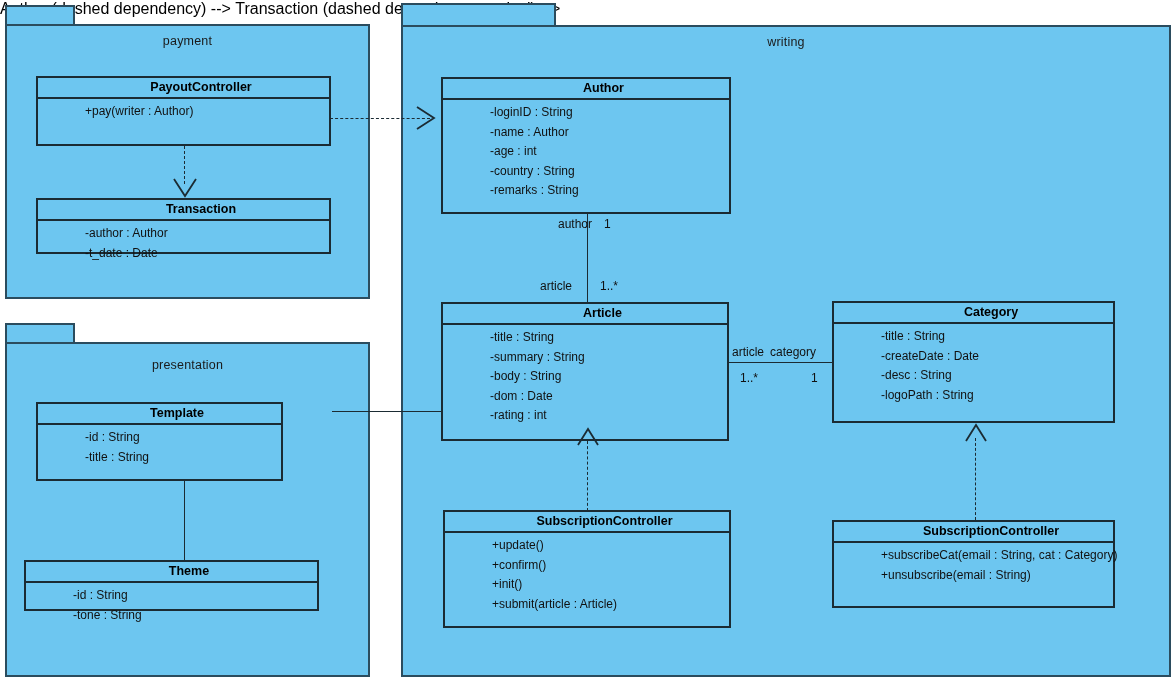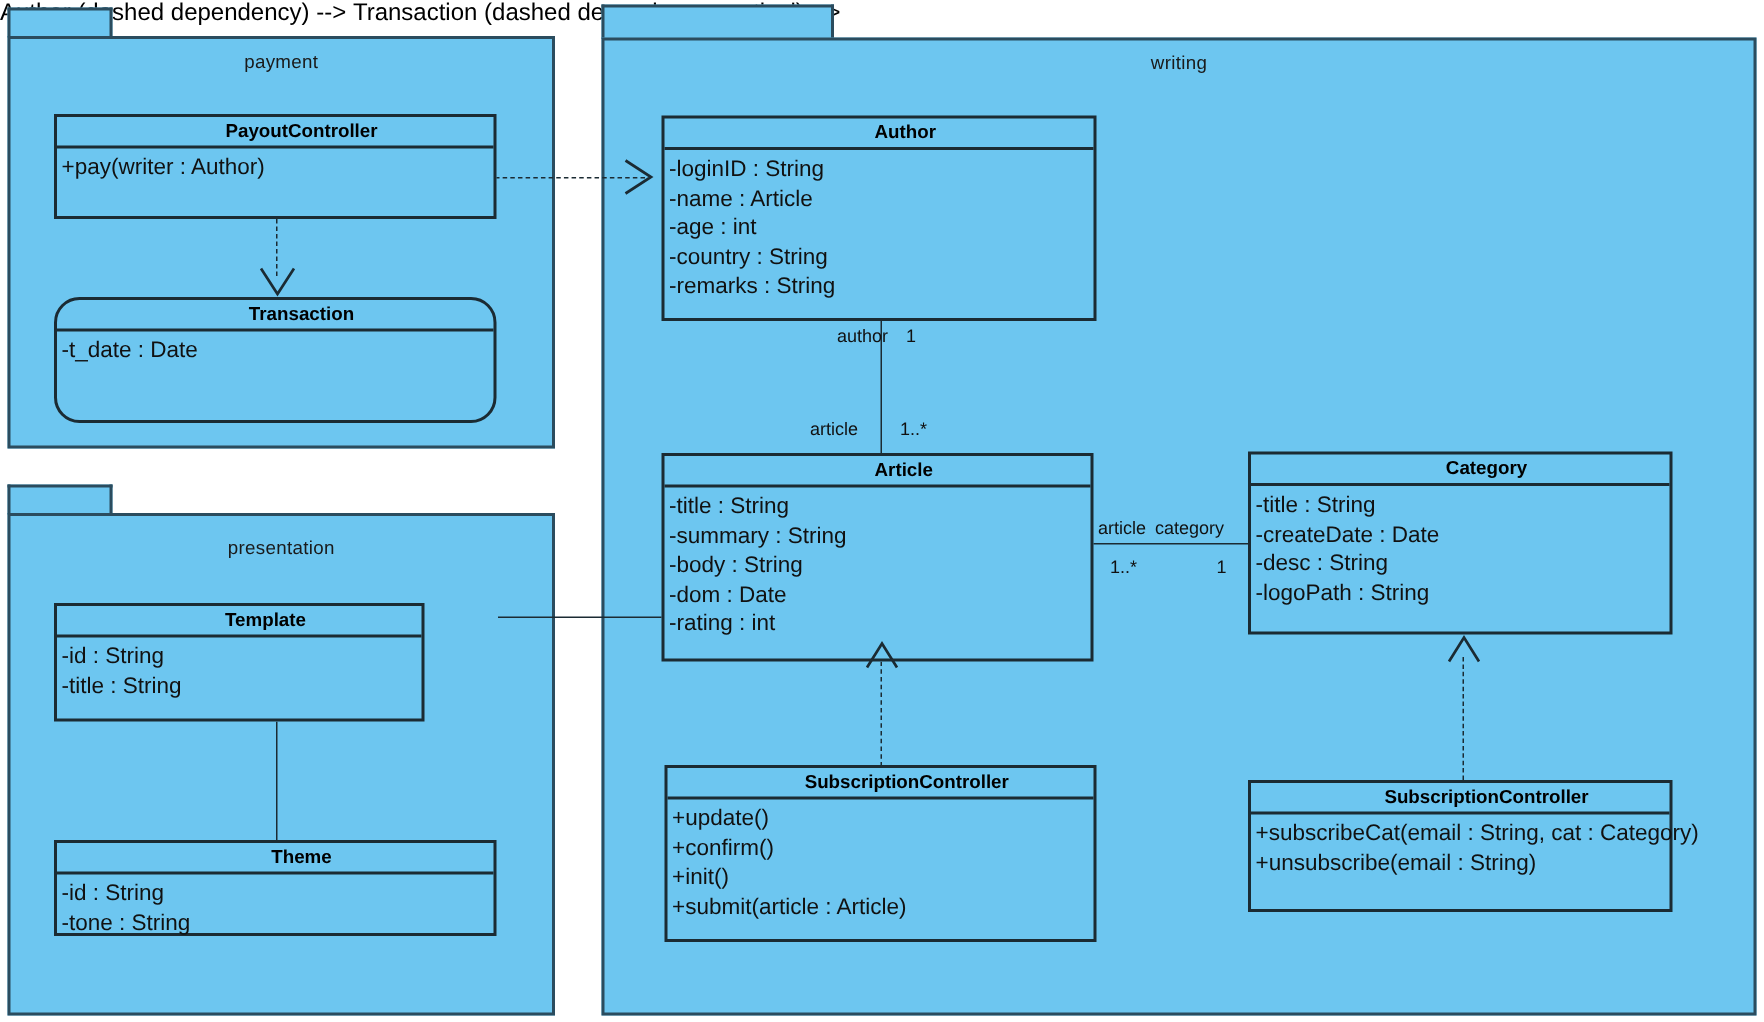--- a/index.html
+++ b/index.html
@@ -61,24 +61,25 @@
     color: #000;
     border-bottom: 2px solid #1b2b33;
     white-space: nowrap;
     overflow: hidden;
     padding-left: 35px;
   }
   .cls-body {
     padding: 3px 0 0 3px;
   }
   .cls-body div {
-    font-size: 15px;
+    font-size: 12px;
     line-height: 19.5px;
     color: #111;
     white-space: nowrap;
+    margin-left: 44px;
   }
 
   
   .line-h {
     position: absolute;
     height: 0;
     border-top: 1.6px solid #1b2b33;
     z-index: 3;
   }
   .line-v {
@@ -192,51 +193,52 @@
 
   
   <div class="cls" style="left:36px; top:76px; width:295px; height:70px;">
     <div class="cls-name">PayoutController</div>
     <div class="cls-body">
       <div>+pay(writer : Author)</div>
     </div>
   </div>
 
   
-  <div class="cls" style="left:36px; top:198px; width:295px; height:84px;border-radius:17px;">
+  <div class="cls" style="left:36px; top:198px; width:295px; height:56px;">
     <div class="cls-name">Transaction</div>
     <div class="cls-body">
+      <div>-author : Author</div>
       <div>-t_date : Date</div>
     </div>
   </div>
 
   
   <div class="cls" style="left:36px; top:402px; width:247px; height:79px;">
     <div class="cls-name">Template</div>
     <div class="cls-body">
       <div>-id : String</div>
       <div>-title : String</div>
     </div>
   </div>
 
   
-  <div class="cls" style="left:36px; top:560px; width:295px; height:64px;">
+  <div class="cls" style="left:24px; top:560px; width:295px; height:51px;">
     <div class="cls-name">Theme</div>
     <div class="cls-body">
       <div>-id : String</div>
       <div>-tone : String</div>
     </div>
   </div>
 
   
   <div class="cls" style="left:441px; top:77px; width:290px; height:137px;">
     <div class="cls-name">Author</div>
     <div class="cls-body">
       <div>-loginID : String</div>
-      <div>-name : Article</div>
+      <div>-name : Author</div>
       <div>-age : int</div>
       <div>-country : String</div>
       <div>-remarks : String</div>
     </div>
   </div>
 
   
   <div class="cls" style="left:441px; top:302px; width:288px; height:139px;">
     <div class="cls-name">Article</div>
     <div class="cls-body">

